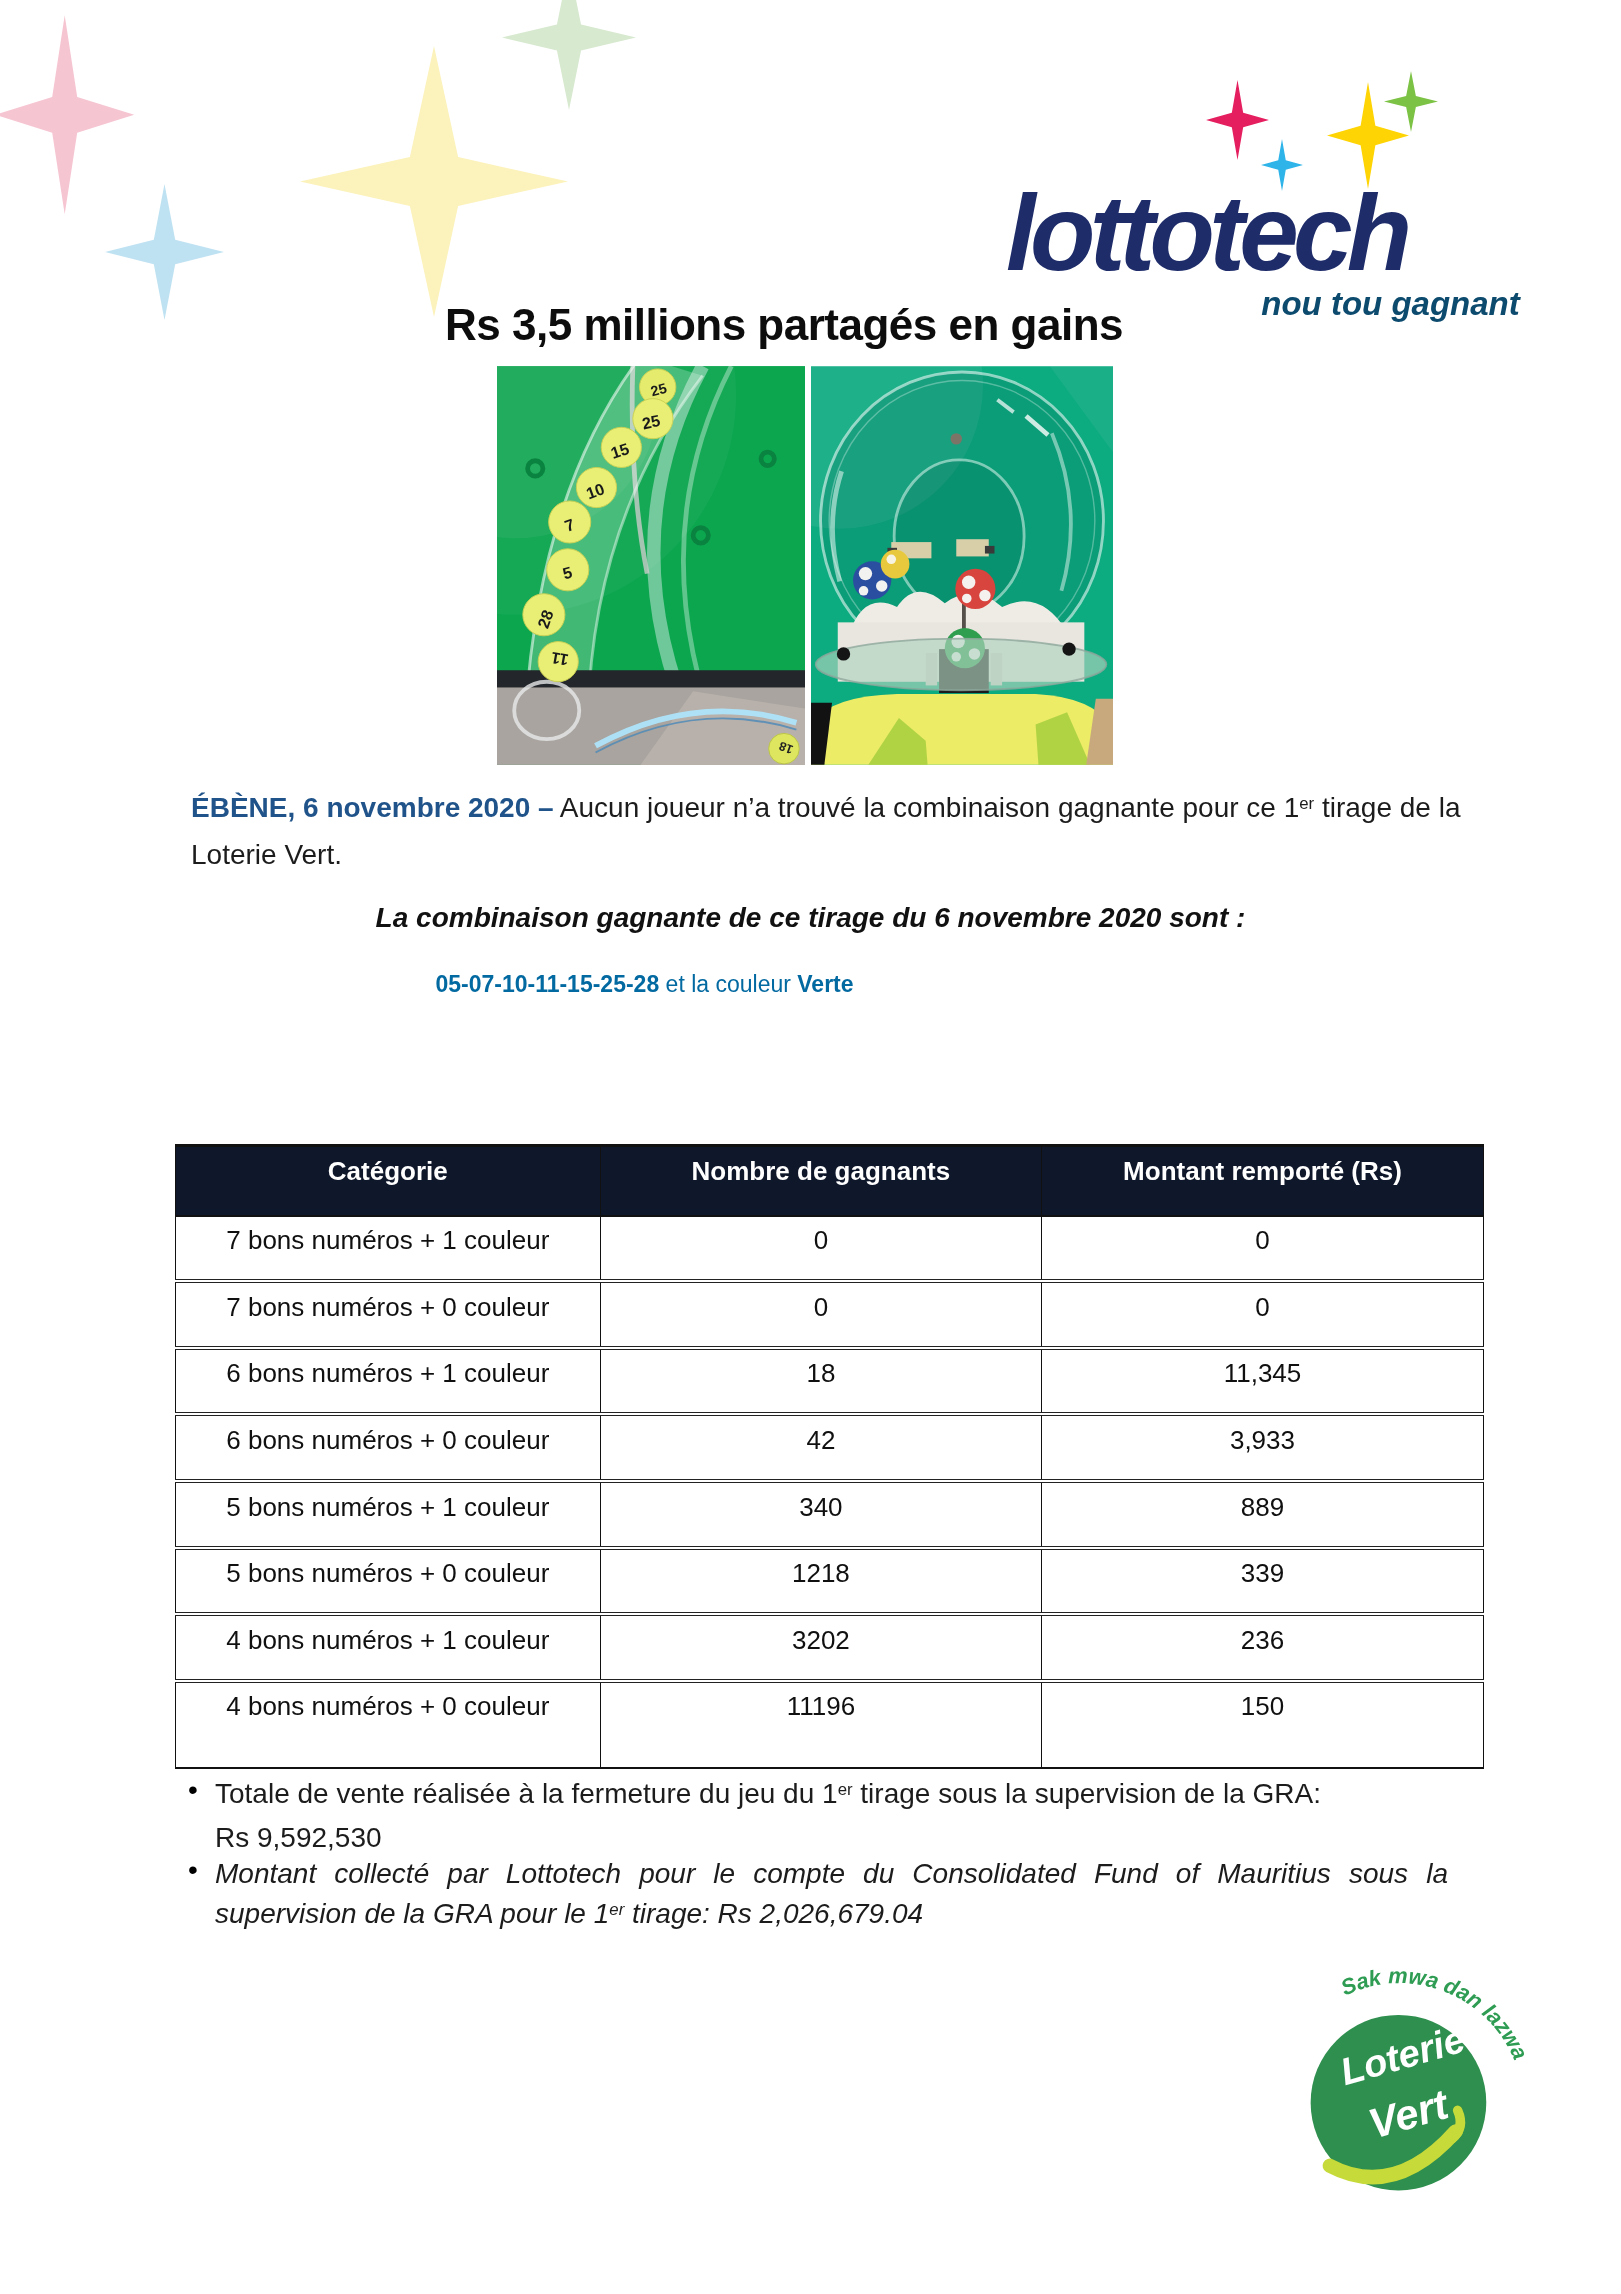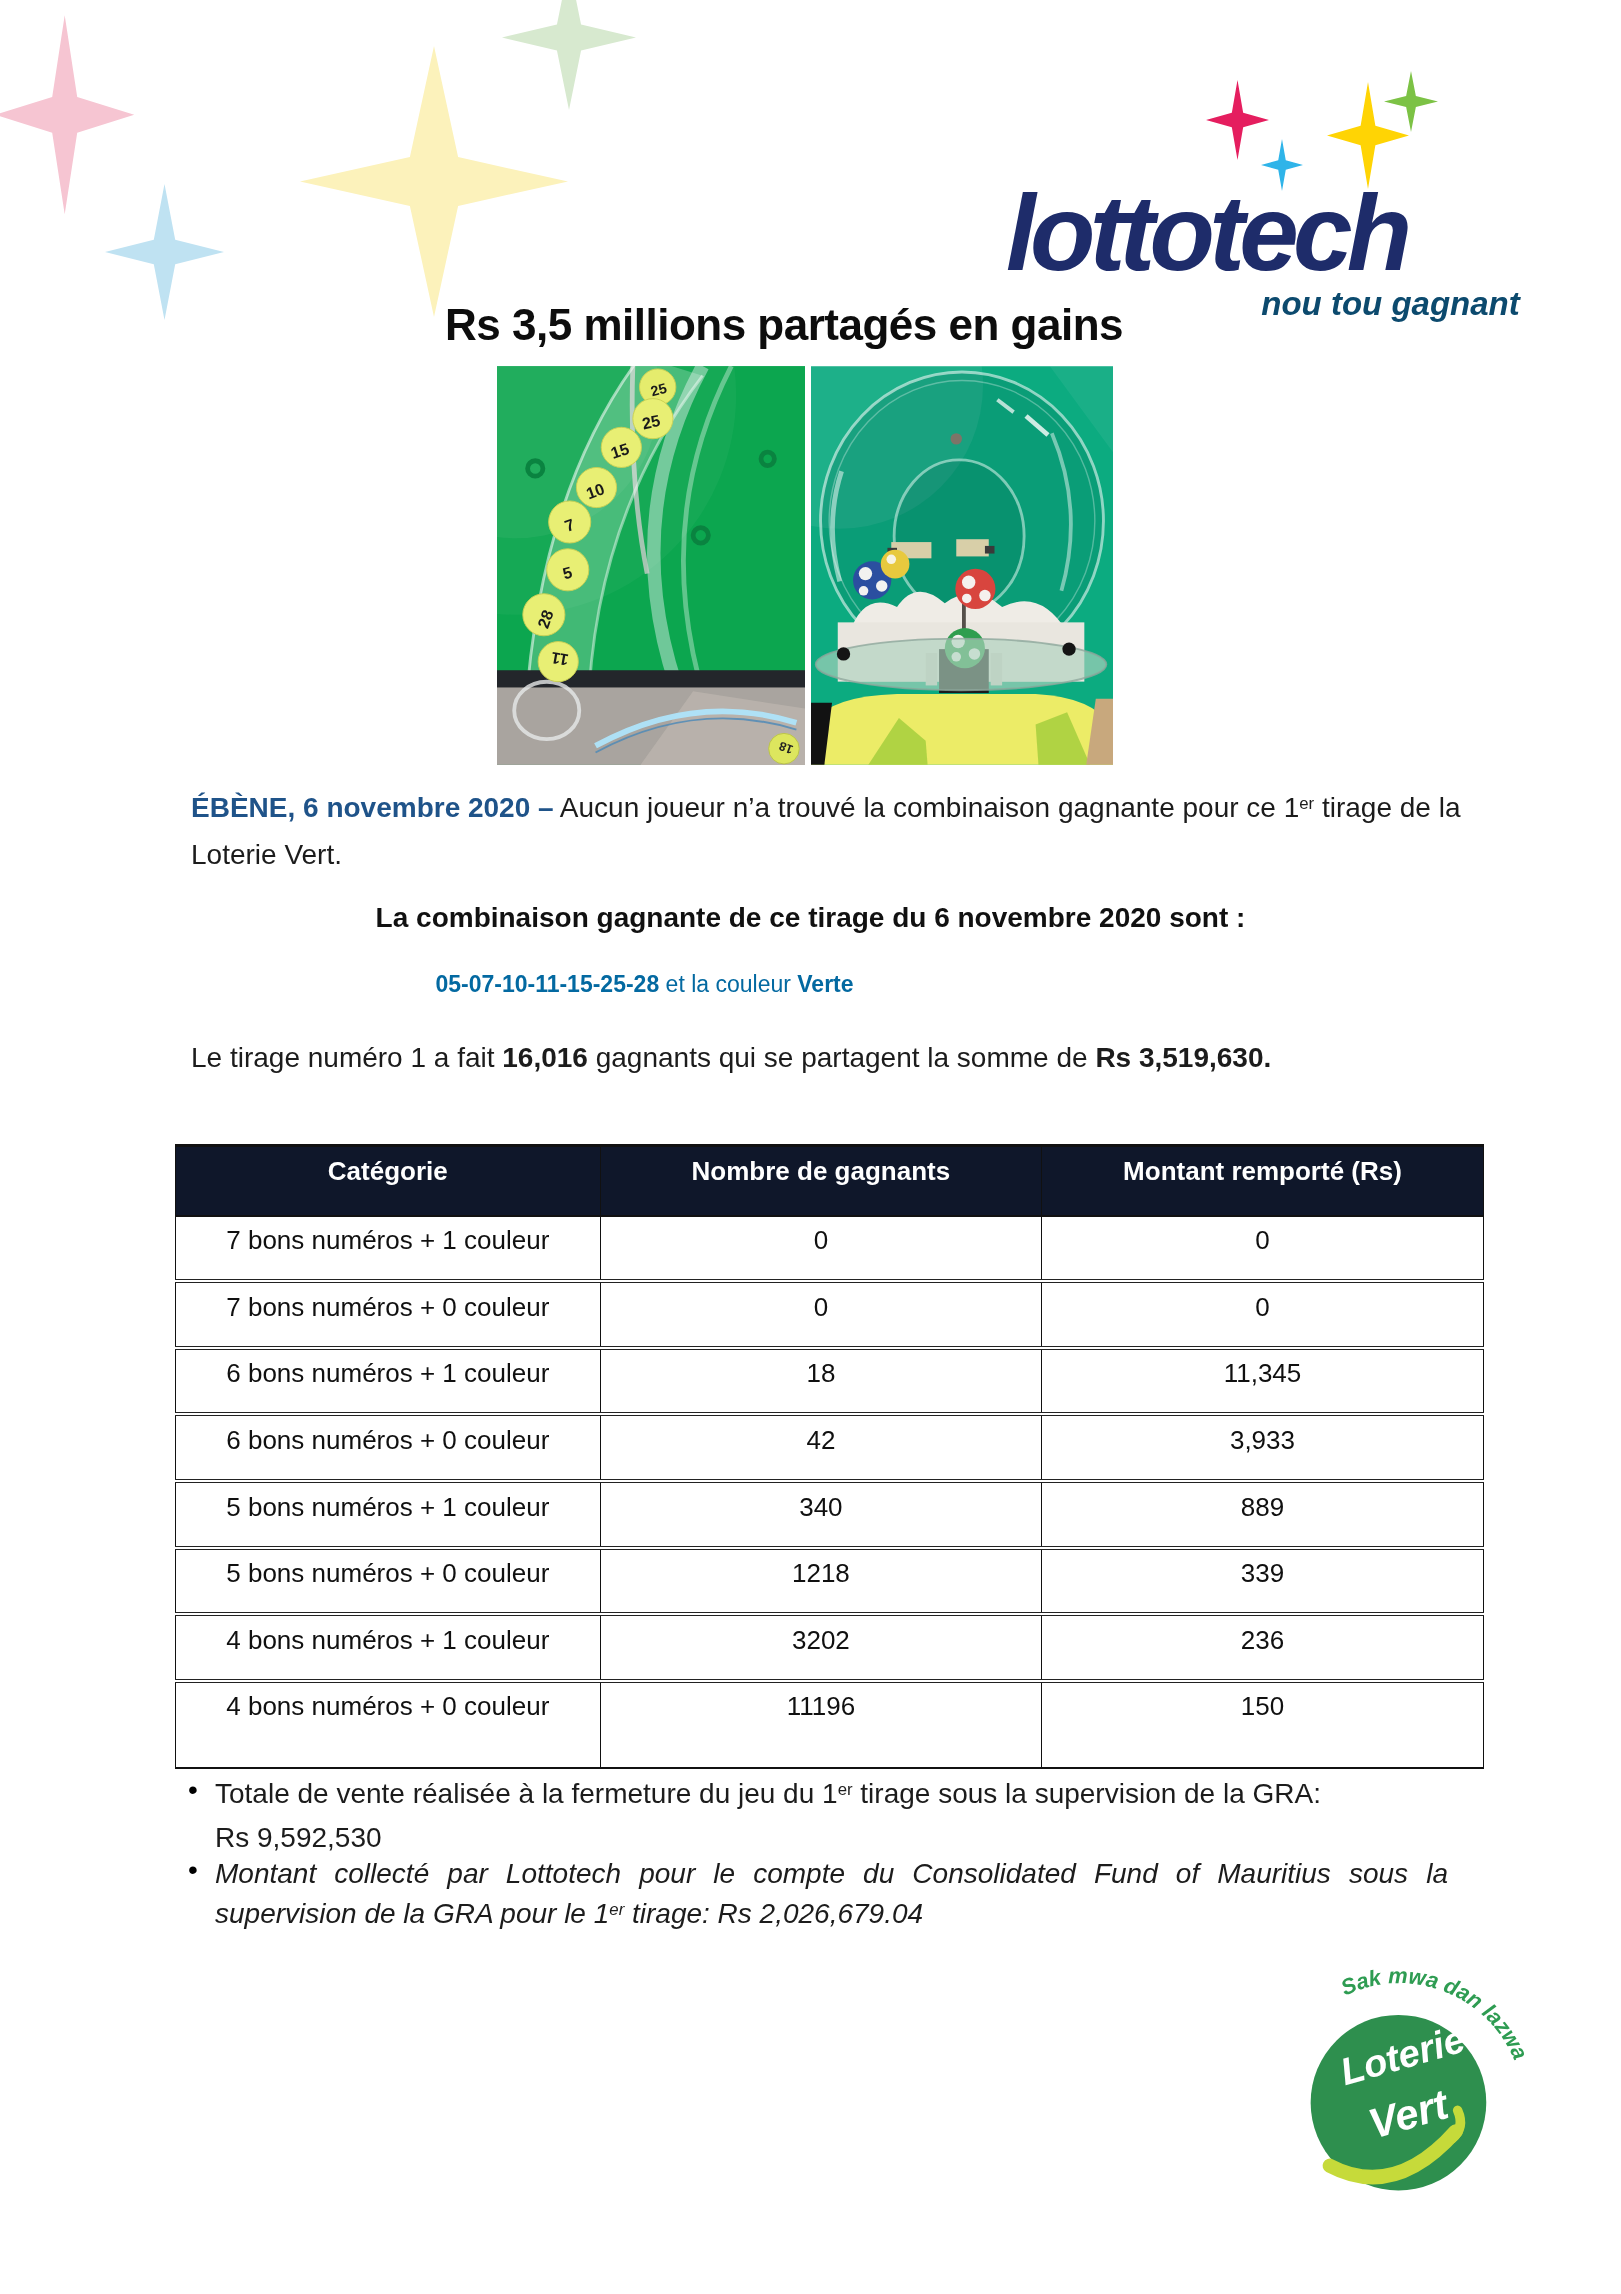--- a/index.html
+++ b/index.html
@@ -25,21 +25,21 @@
   .doc-title{left:0;top:300px;width:1568px;text-align:center;font-size:44px;font-weight:700;
              color:#0d0d0d;letter-spacing:-0.5px;}
   
   .photo{top:366px;height:399px;overflow:hidden;}
   .photo-left{left:497px;width:308px;}
   .photo-right{left:811px;width:302px;}
   
   .p1{left:191px;top:786px;width:1276px;font-size:28px;line-height:43px;color:#1c1c1c;}
   .dateline{font-weight:700;color:#1f5389;}
   .sup{font-size:0.6em;position:relative;top:-0.5em;}
-  .combo-heading{left:0;top:902px;width:1621px;text-align:center;font-size:28px;font-weight:700;color:#111;}
+  .combo-heading{left:0;top:902px;width:1621px;text-align:center;font-size:28px;font-weight:700;color:#111;font-style:italic;}
   .combo-numbers{left:0;top:971px;width:1289px;text-align:center;font-size:23px;color:#0369a1;}
   .bold{font-weight:700;}
   .draw-line{left:191px;top:1042px;width:1281px;font-size:28px;color:#1c1c1c;}
   
   .results-table{left:175px;top:1144px;border-collapse:collapse;table-layout:fixed;width:1282px;}
   .results-table th,.results-table td{border-left:1.9px solid #111;border-right:1.9px solid #111;
       text-align:center;vertical-align:top;font-size:26px;padding:8.6px 3.8px 0 3.8px;}
   .results-table th{background:#0f172a;color:#ffffff;font-weight:700;height:59px;
       border-top:3.8px solid #111;border-bottom:2.9px solid #111;}
   .results-table td{height:54px;border-top:4.8px double #222;color:#101010;}
@@ -199,23 +199,20 @@
 
   <div class="abs p1">
     <span class="dateline">ÉBÈNE, 6 novembre 2020 –</span><span> Aucun joueur n’a trouvé la combinaison gagnante pour ce 1</span><span class="sup">er</span><span> tirage de la Loterie Vert.</span>
   </div>
 
   <div class="abs combo-heading">La combinaison gagnante de ce tirage du 6 novembre 2020 sont :</div>
   <div class="abs combo-numbers">
     <span class="bold">05-07-10-11-15-25-28</span><span> et la couleur </span><span class="bold">Verte</span>
   </div>
 
-  <div class="abs draw-line">
-    <span>Le tirage numéro 1 a fait </span><span class="bold">16,016</span><span> gagnants qui se partagent la somme de </span><span class="bold">Rs 3,519,630.</span>
-  </div>
 
   <table class="abs results-table">
     <thead>
       <tr>
         <th style="width:416px">Catégorie</th>
         <th style="width:433px">Nombre de gagnants</th>
         <th style="width:433px">Montant remporté (Rs)</th>
       </tr>
     </thead>
     <tbody>

